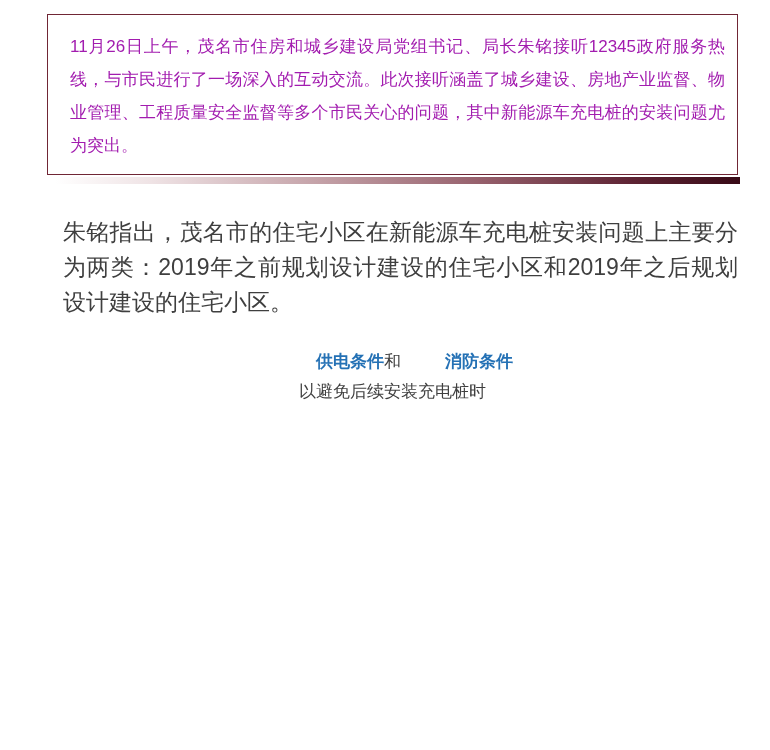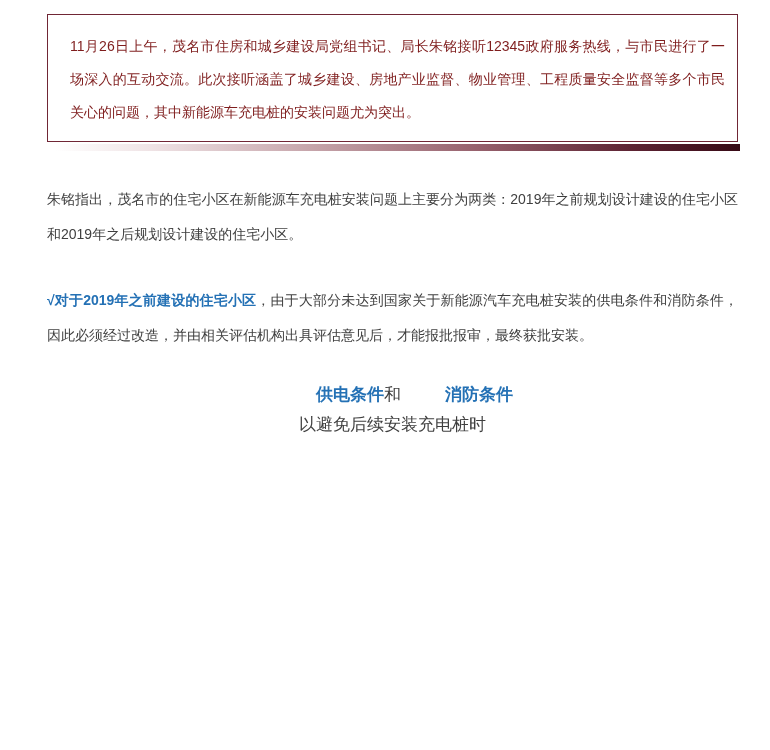--- a/index.html
+++ b/index.html
@@ -10,42 +10,43 @@
     overflow: hidden;
   }
   .content {
     margin: 14px 32px 0 47px;
     color: #3f3f3f;
   }
   .quote-box {
     border: 1px solid #70era;
     border: 1px solid #702635;
     padding: 15px 12px 12px 22px;
-    font-size: 14px;
+    font-size: 17px;
     line-height: 33px;
-    color: #7f1d1d;
+    color: #a21caf;
     text-align: justify;
   }
   .quote-shadow {
     height: 7px;
     margin: 2px -2px 0 8px;
     background: linear-gradient(to right,
       #ffffff 0%,
       #efe3e5 14%,
       #c5a3a9 38%,
       #96606c 62%,
       #5e2434 84%,
       #380a16 100%);
   }
   .para {
     margin-top: 31px;
-    font-size: 14px;
+    font-size: 23px;
     line-height: 35px;
     text-align: justify;
     color: #3f3f3f;
+    margin-left: 16px;
   }
   .lead {
     color: #2471b5;
     font-weight: bold;
   }
   .reminder {
     margin-top: 27px;
     text-align: center;
     font-size: 17px;
     line-height: 30px;
@@ -64,23 +65,20 @@
 
   <div class="quote-box">
     <span>11月26日上午，茂名市住房和城乡建设局党组书记、局长朱铭接听12345政府服务热线，与市民进行了一场深入的互动交流。此次接听涵盖了城乡建设、房地产业监督、物业管理、工程质量安全监督等多个市民关心的问题，其中新能源车充电桩的安装问题尤为突出。</span>
   </div>
   <div class="quote-shadow"></div>
 
   <p class="para">
     <span>朱铭指出，茂名市的住宅小区在新能源车充电桩安装问题上主要分为两类：2019年之前规划设计建设的住宅小区和2019年之后规划设计建设的住宅小区。</span>
   </p>
 
-  <p class="para">
-    <span class="lead">√对于2019年之前建设的住宅小区</span><span>，由于大部分未达到国家关于新能源汽车充电桩安装的供电条件和消防条件，因此必须经过改造，并由相关评估机构出具评估意见后，才能报批报审，最终获批安装。</span>
-  </p>
 
 
   <div class="reminder">
     <div>
       <span class="highlight">供电条件</span><span>和</span><span class="highlight">消防条件</span>
     </div>
     <div>以避免后续安装充电桩时</div>
 
   </div>
 

